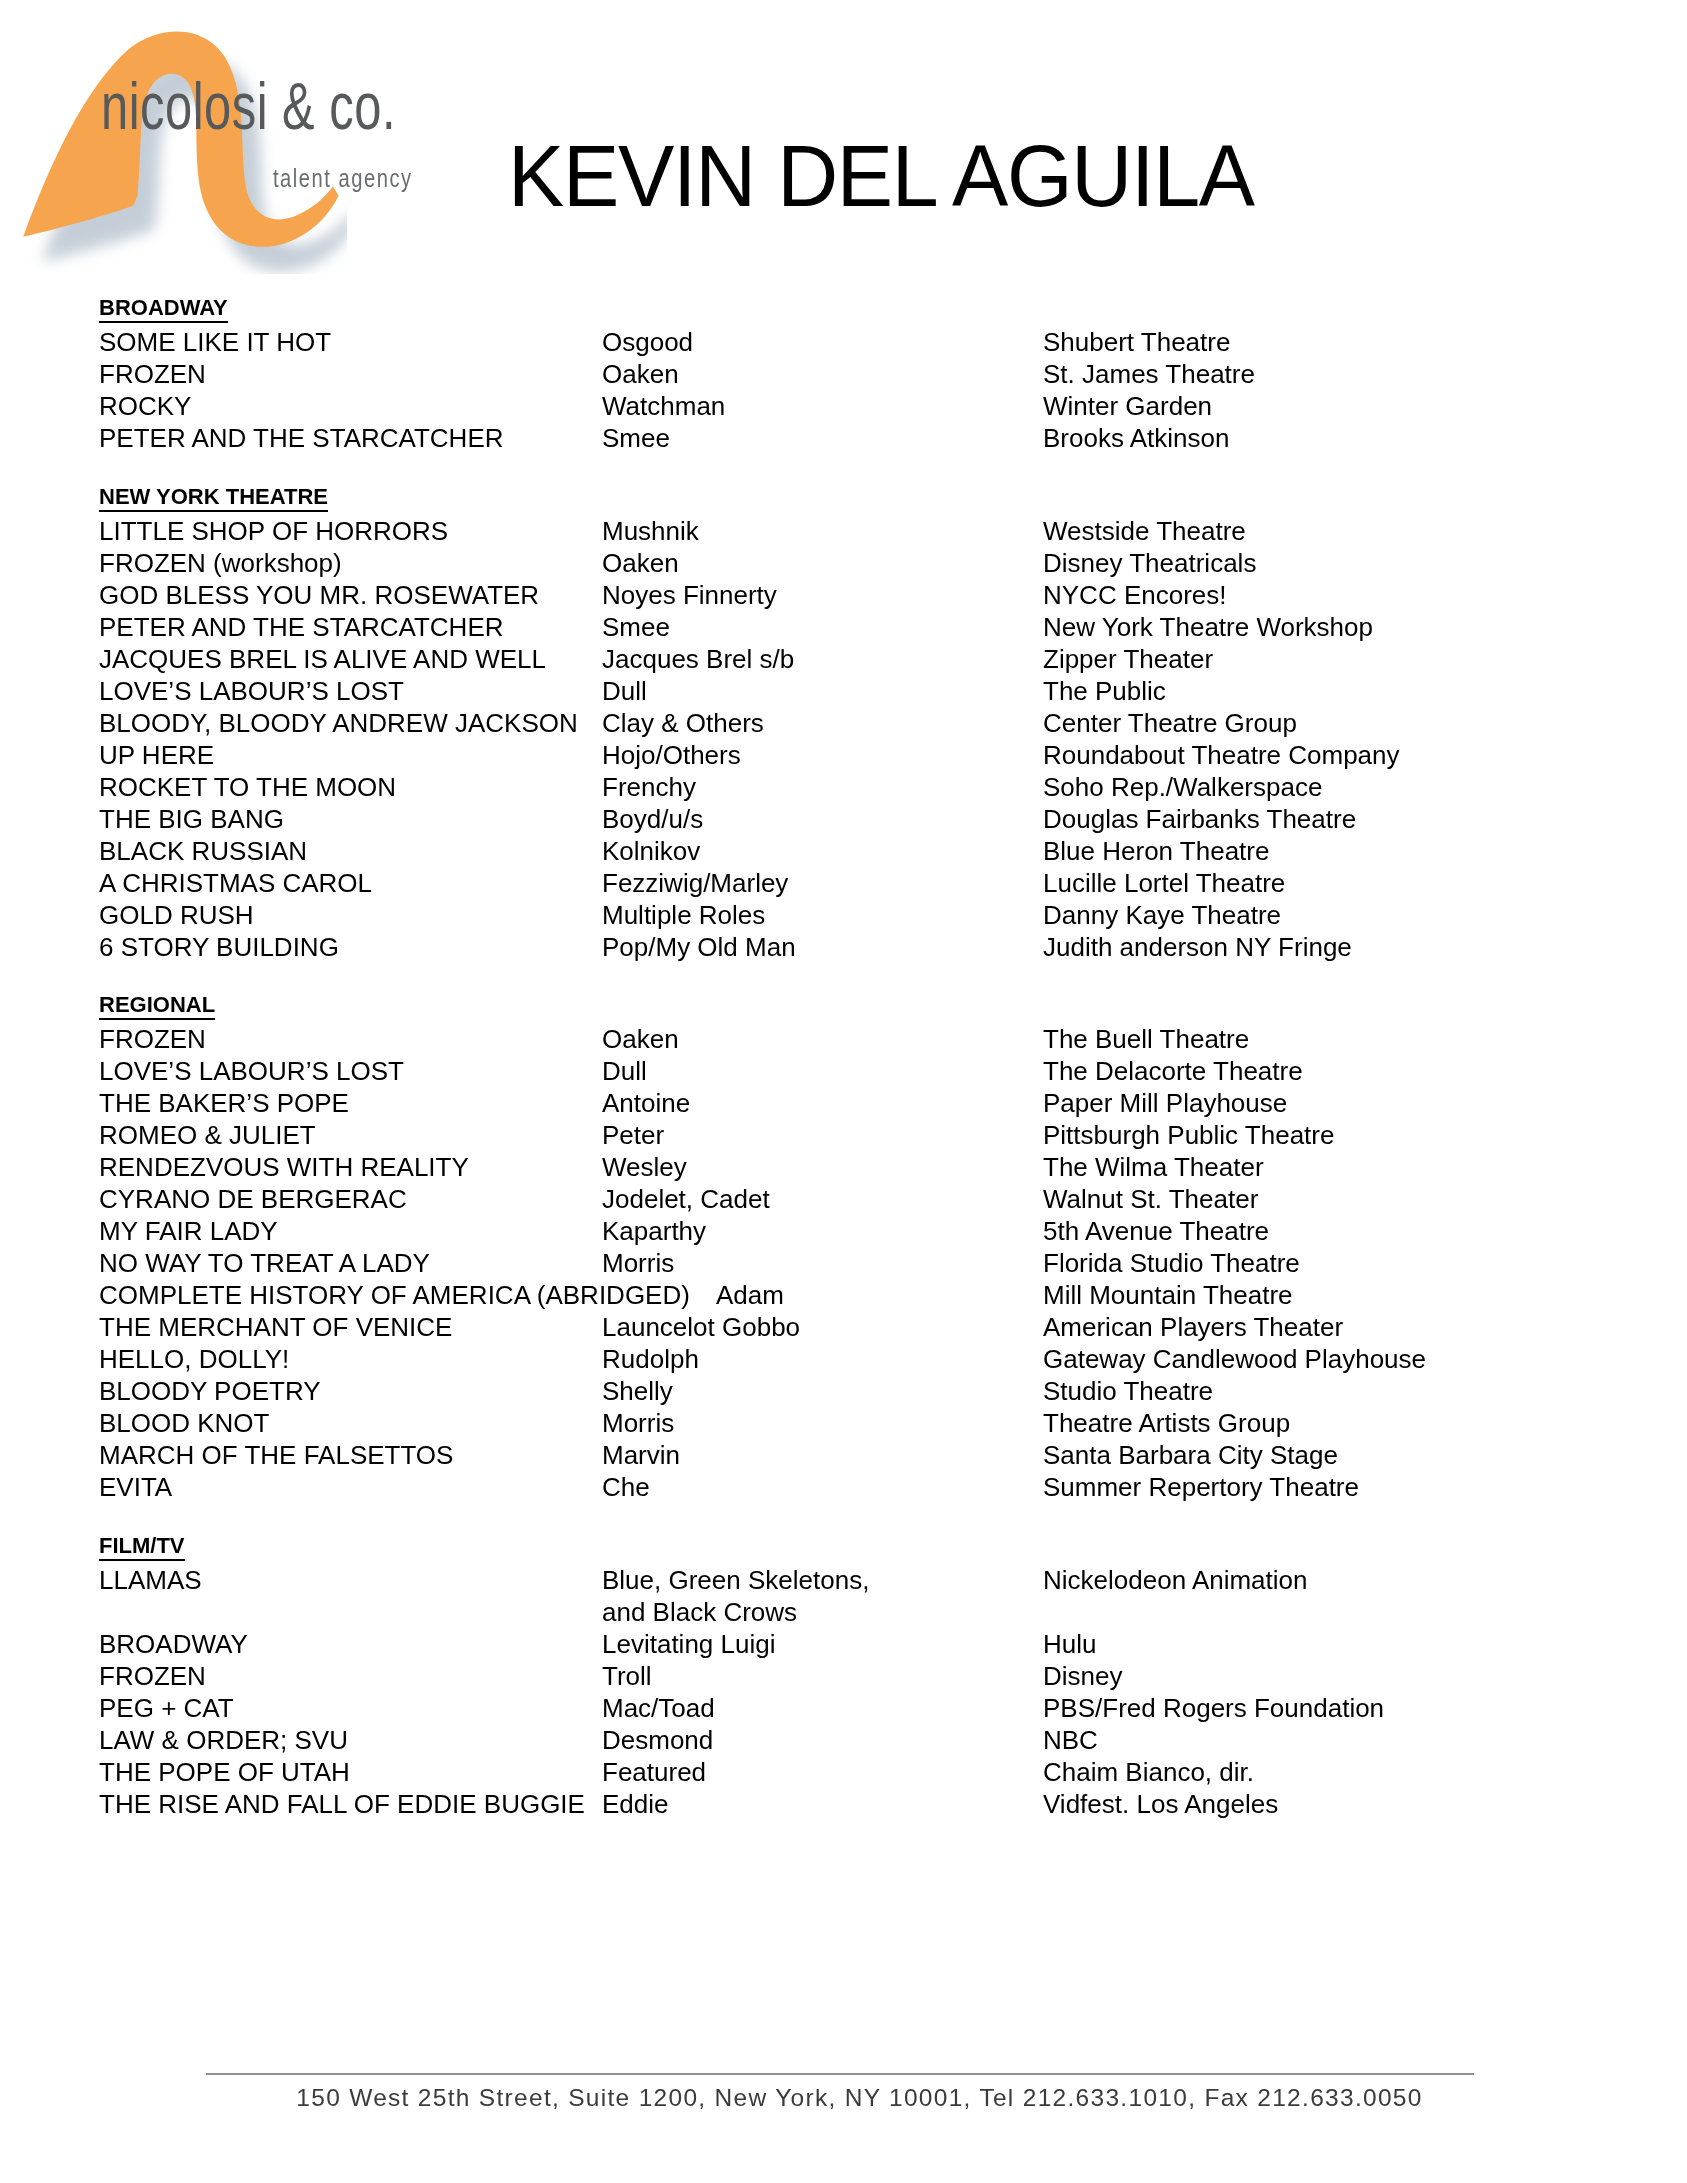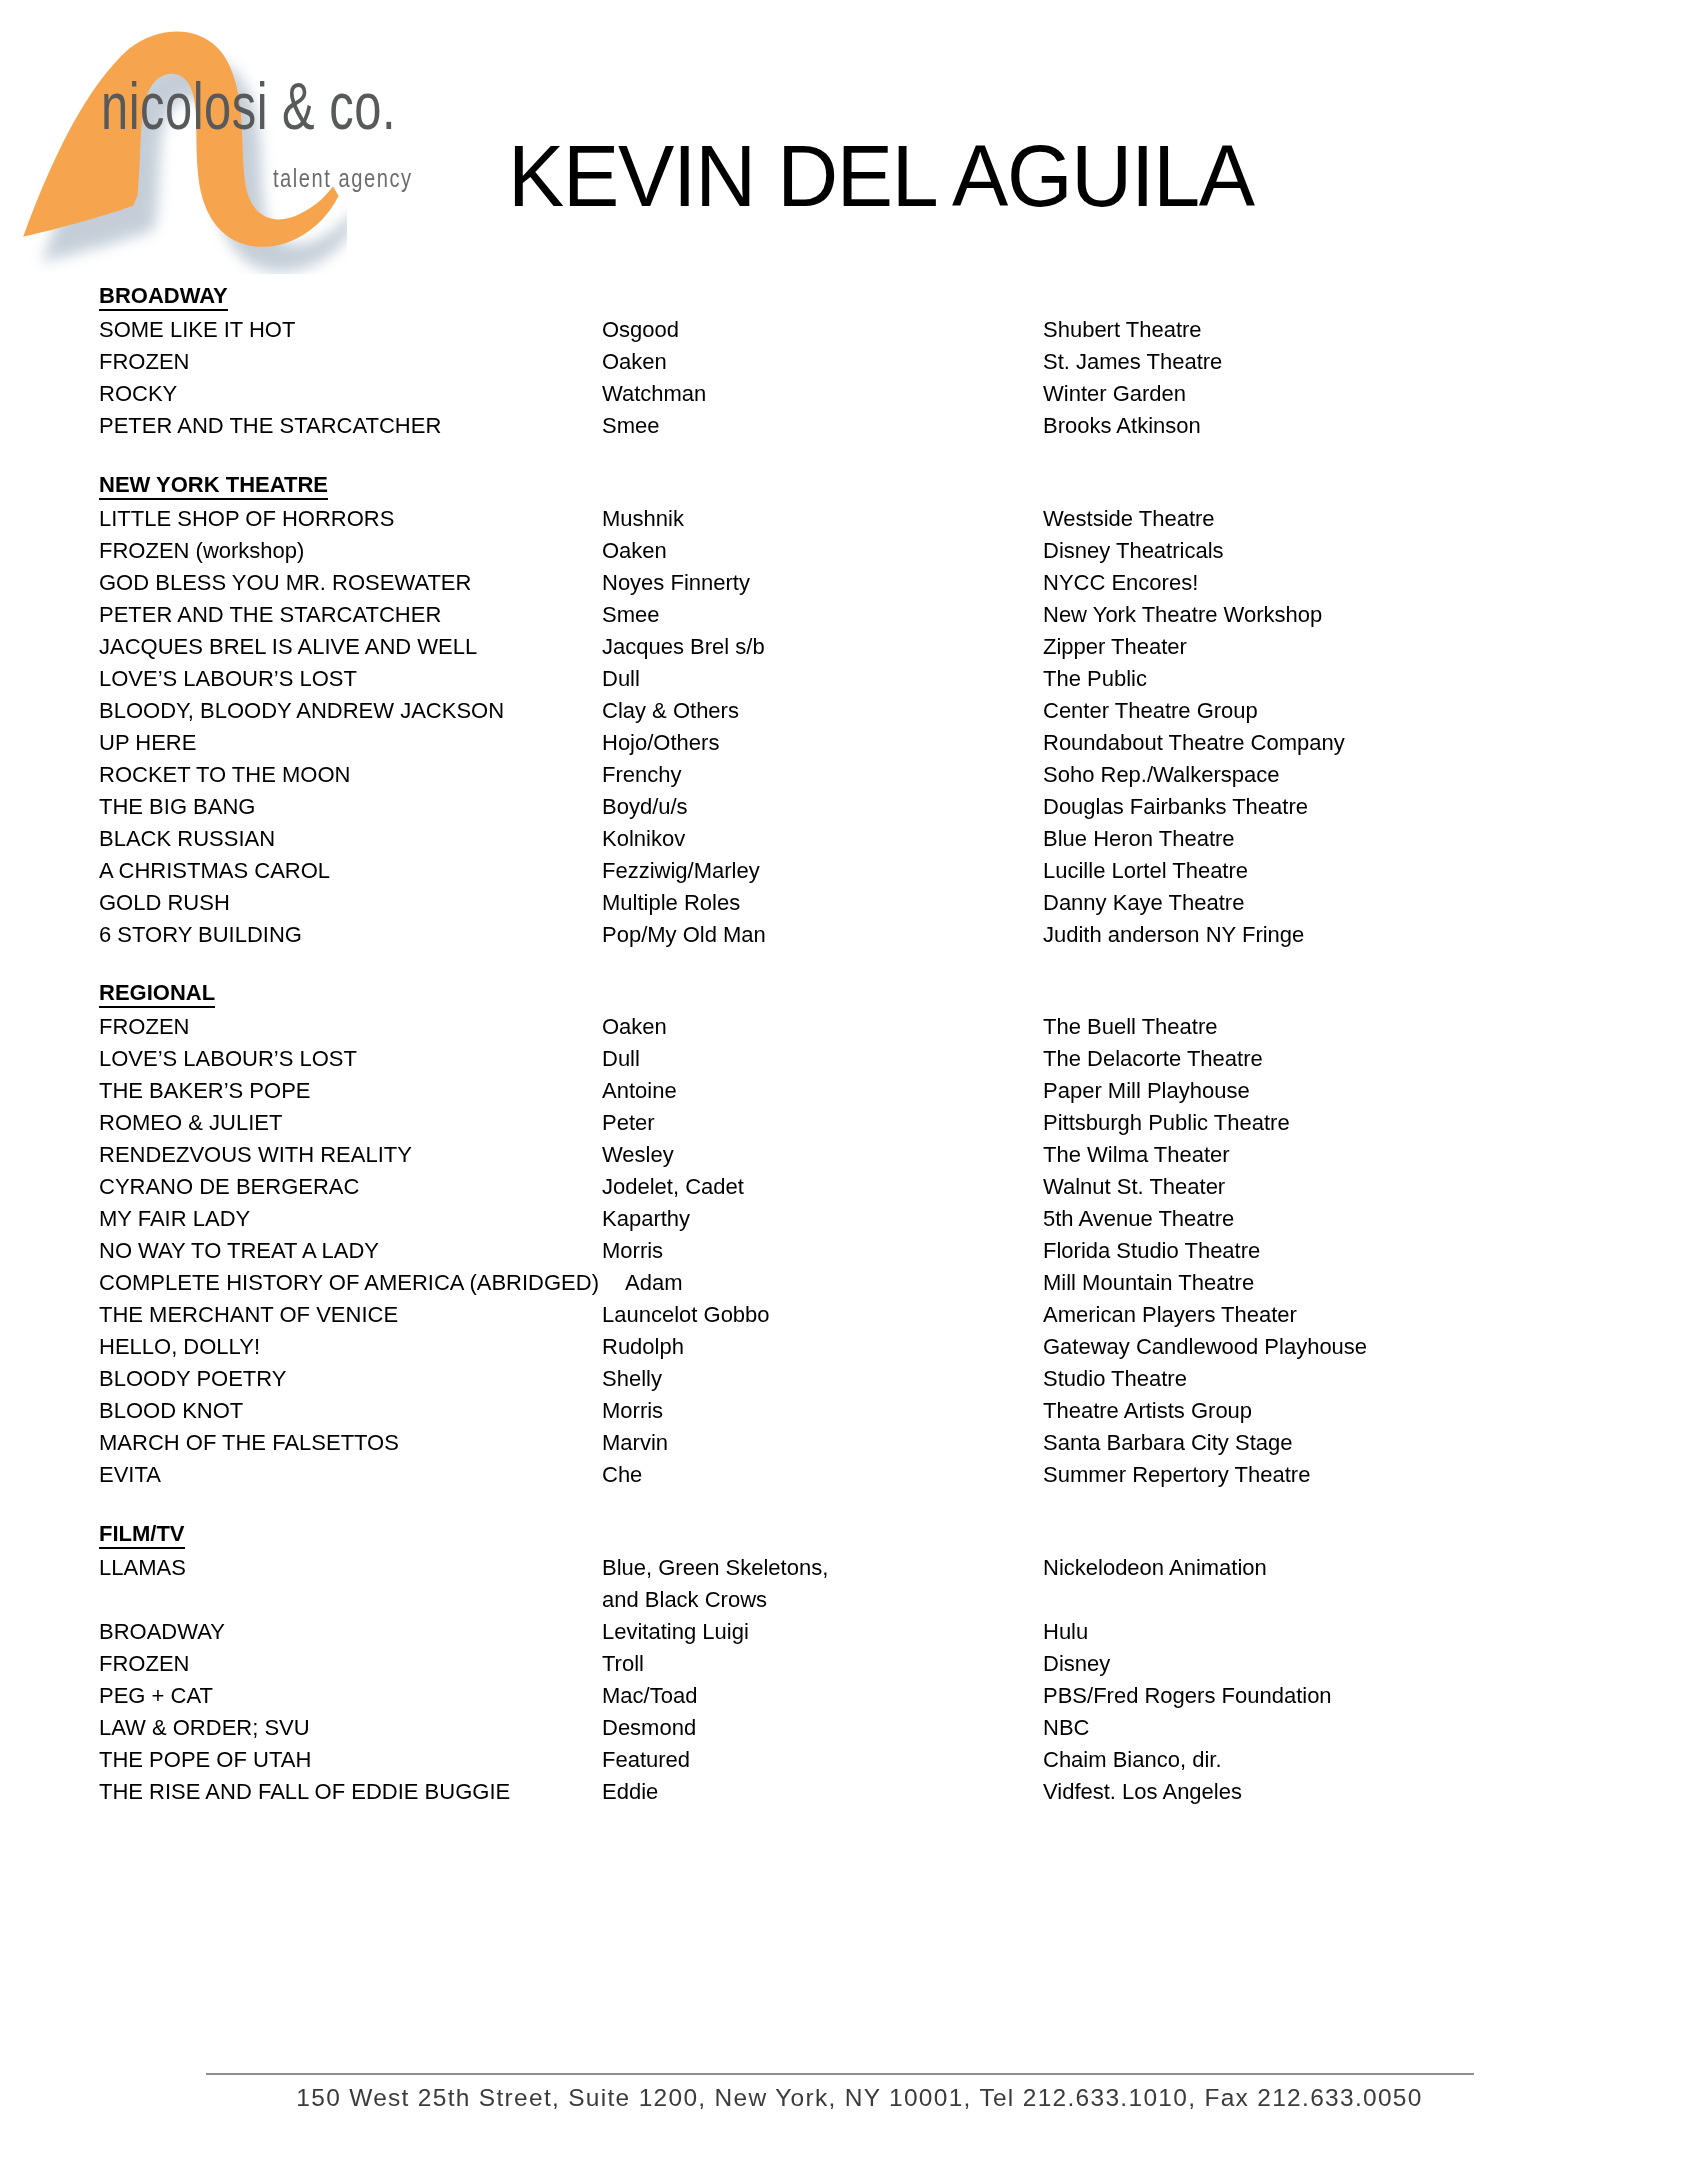--- a/index.html
+++ b/index.html
@@ -27,28 +27,28 @@
     white-space:nowrap; letter-spacing:2px;
   }
   
   .page-title {
     position:absolute; left:508px; top:126px;
     font-size:87px; letter-spacing:-1.3px;
     white-space:nowrap; color:#000;
     transform:scaleX(0.97); transform-origin:left top;
   }
   
-  .credits { position:absolute; left:99px; top:280px; width:1561px; }
+  .credits { position:absolute; left:99px; top:292px; width:1561px; }
   .section { margin-top:26.5px; }
   .section:first-child { margin-top:0; }
   .section-heading { height:34px; line-height:32px; font-size:22px; font-weight:bold; }
   .section-heading .ul {
     border-bottom:2.6px solid #000; padding-bottom:1.3px; display:inline-block; line-height:24px;
   }
-  .row { position:relative; height:32px; line-height:32px; font-size:22px; white-space:nowrap; }
+  .row { position:relative; height:32px; line-height:32px; font-size:26px; white-space:nowrap; }
   .row .ct { position:absolute; left:0; white-space:nowrap; }
   .row .cr { position:absolute; left:503px; white-space:nowrap; }
   .row .cv { position:absolute; left:900px; white-space:nowrap;margin-left:44px; }
   .row.inline-role .ct { position:static; display:inline; }
   .row.inline-role .cr { position:static; display:inline; margin-left:26px; }
   
   .footer-rule {
     position:absolute; left:206px; top:2073px;
     width:1268px; height:2px; background:#8e8e8e;
   }

